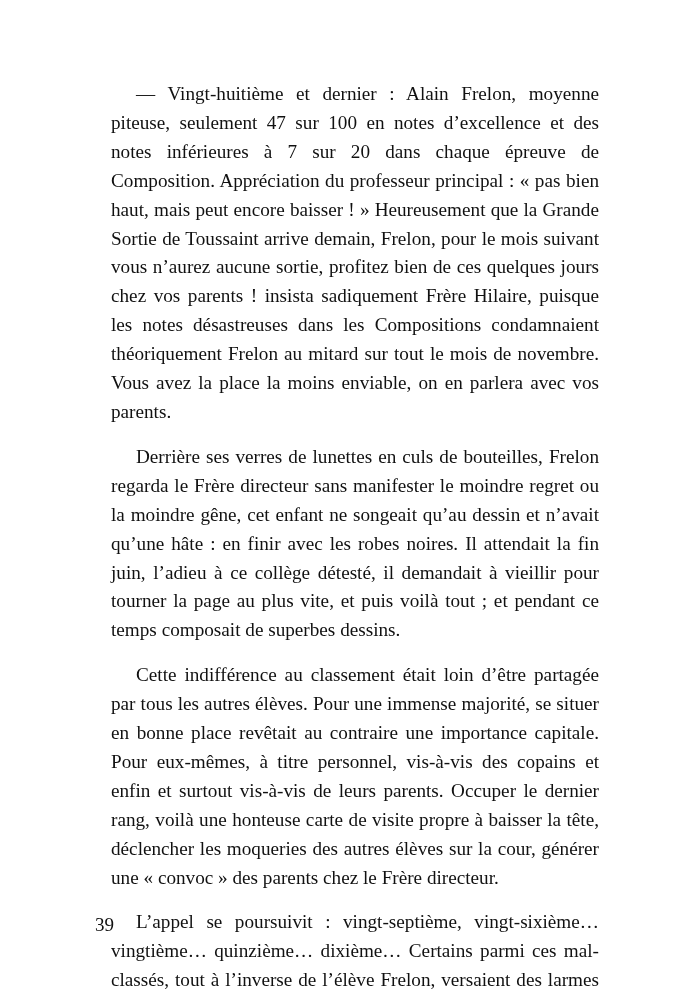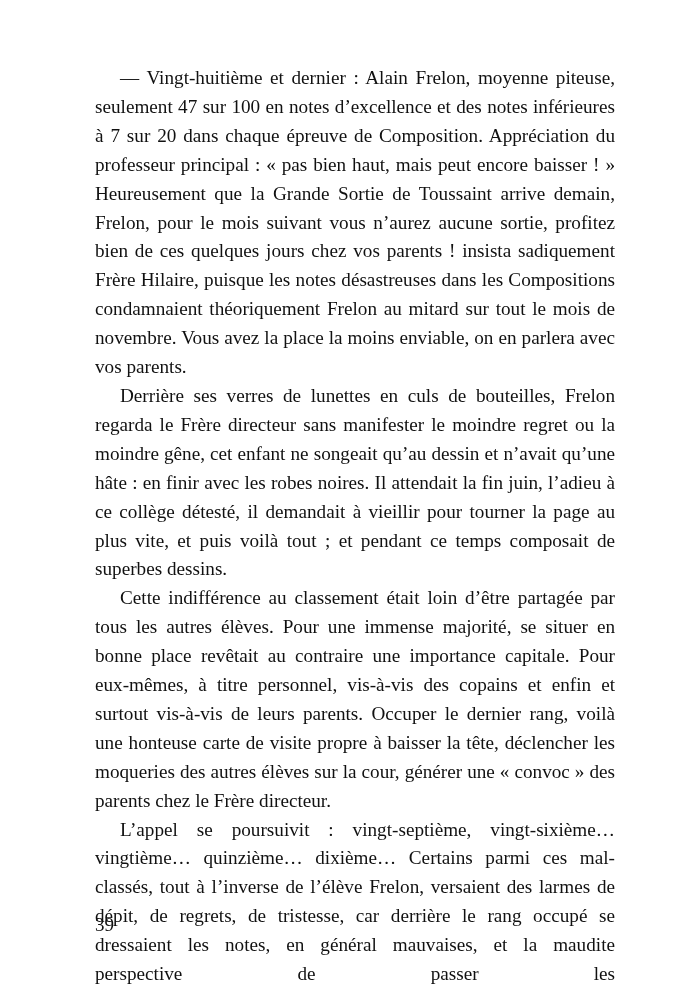--- a/index.html
+++ b/index.html
@@ -1,19 +1,19 @@
 <!DOCTYPE html>
 <html><head>
 <meta charset="utf-8">
 <style>
   html, body { margin:0; padding:0; background:#ffffff; }
   body { width:700px; height:992px; position:relative; overflow:hidden; }
   .page { position:absolute; left:95px; top:64px; width:520px;
     font-family:"Liberation Serif", serif; font-size:19.2px; line-height:28.9px; color:#111; }
-  .para { margin:0; text-align:justify; text-indent:25px; }
+  .para { margin:16px; text-align:justify; text-indent:25px; }
   .pagenum { position:absolute; left:95px; top:914px;
     font-family:"Liberation Serif", serif; font-size:19px; color:#111; }
 </style>
 </head>
 <body>
 
 <div class="page">
   <p class="para">— Vingt-huitième et dernier : Alain Frelon, moyenne piteuse, seulement 47 sur 100 en notes d’excellence et des notes inférieures à 7 sur 20 dans chaque épreuve de Composition. Appréciation du professeur principal : « pas bien haut, mais peut encore baisser ! » Heureusement que la Grande Sortie de Toussaint arrive demain, Frelon, pour le mois suivant vous n’aurez aucune sortie, profitez bien de ces quelques jours chez vos parents ! insista sadiquement Frère Hilaire, puisque les notes désastreuses dans les Compositions condamnaient théoriquement Frelon au mitard sur tout le mois de novembre. Vous avez la place la moins enviable, on en parlera avec vos parents.</p>
   <p class="para">Derrière ses verres de lunettes en culs de bouteilles, Frelon regarda le Frère directeur sans manifester le moindre regret ou la moindre gêne, cet enfant ne songeait qu’au dessin et n’avait qu’une hâte : en finir avec les robes noires. Il attendait la fin juin, l’adieu à ce collège détesté, il demandait à vieillir pour tourner la page au plus vite, et puis voilà tout ; et pendant ce temps composait de superbes dessins.</p>
   <p class="para">Cette indifférence au classement était loin d’être partagée par tous les autres élèves. Pour une immense majorité, se situer en bonne place revêtait au contraire une importance capitale. Pour eux-mêmes, à titre personnel, vis-à-vis des copains et enfin et surtout vis-à-vis de leurs parents. Occuper le dernier rang, voilà une honteuse carte de visite propre à baisser la tête, déclencher les moqueries des autres élèves sur la cour, générer une « convoc » des parents chez le Frère directeur.</p>

